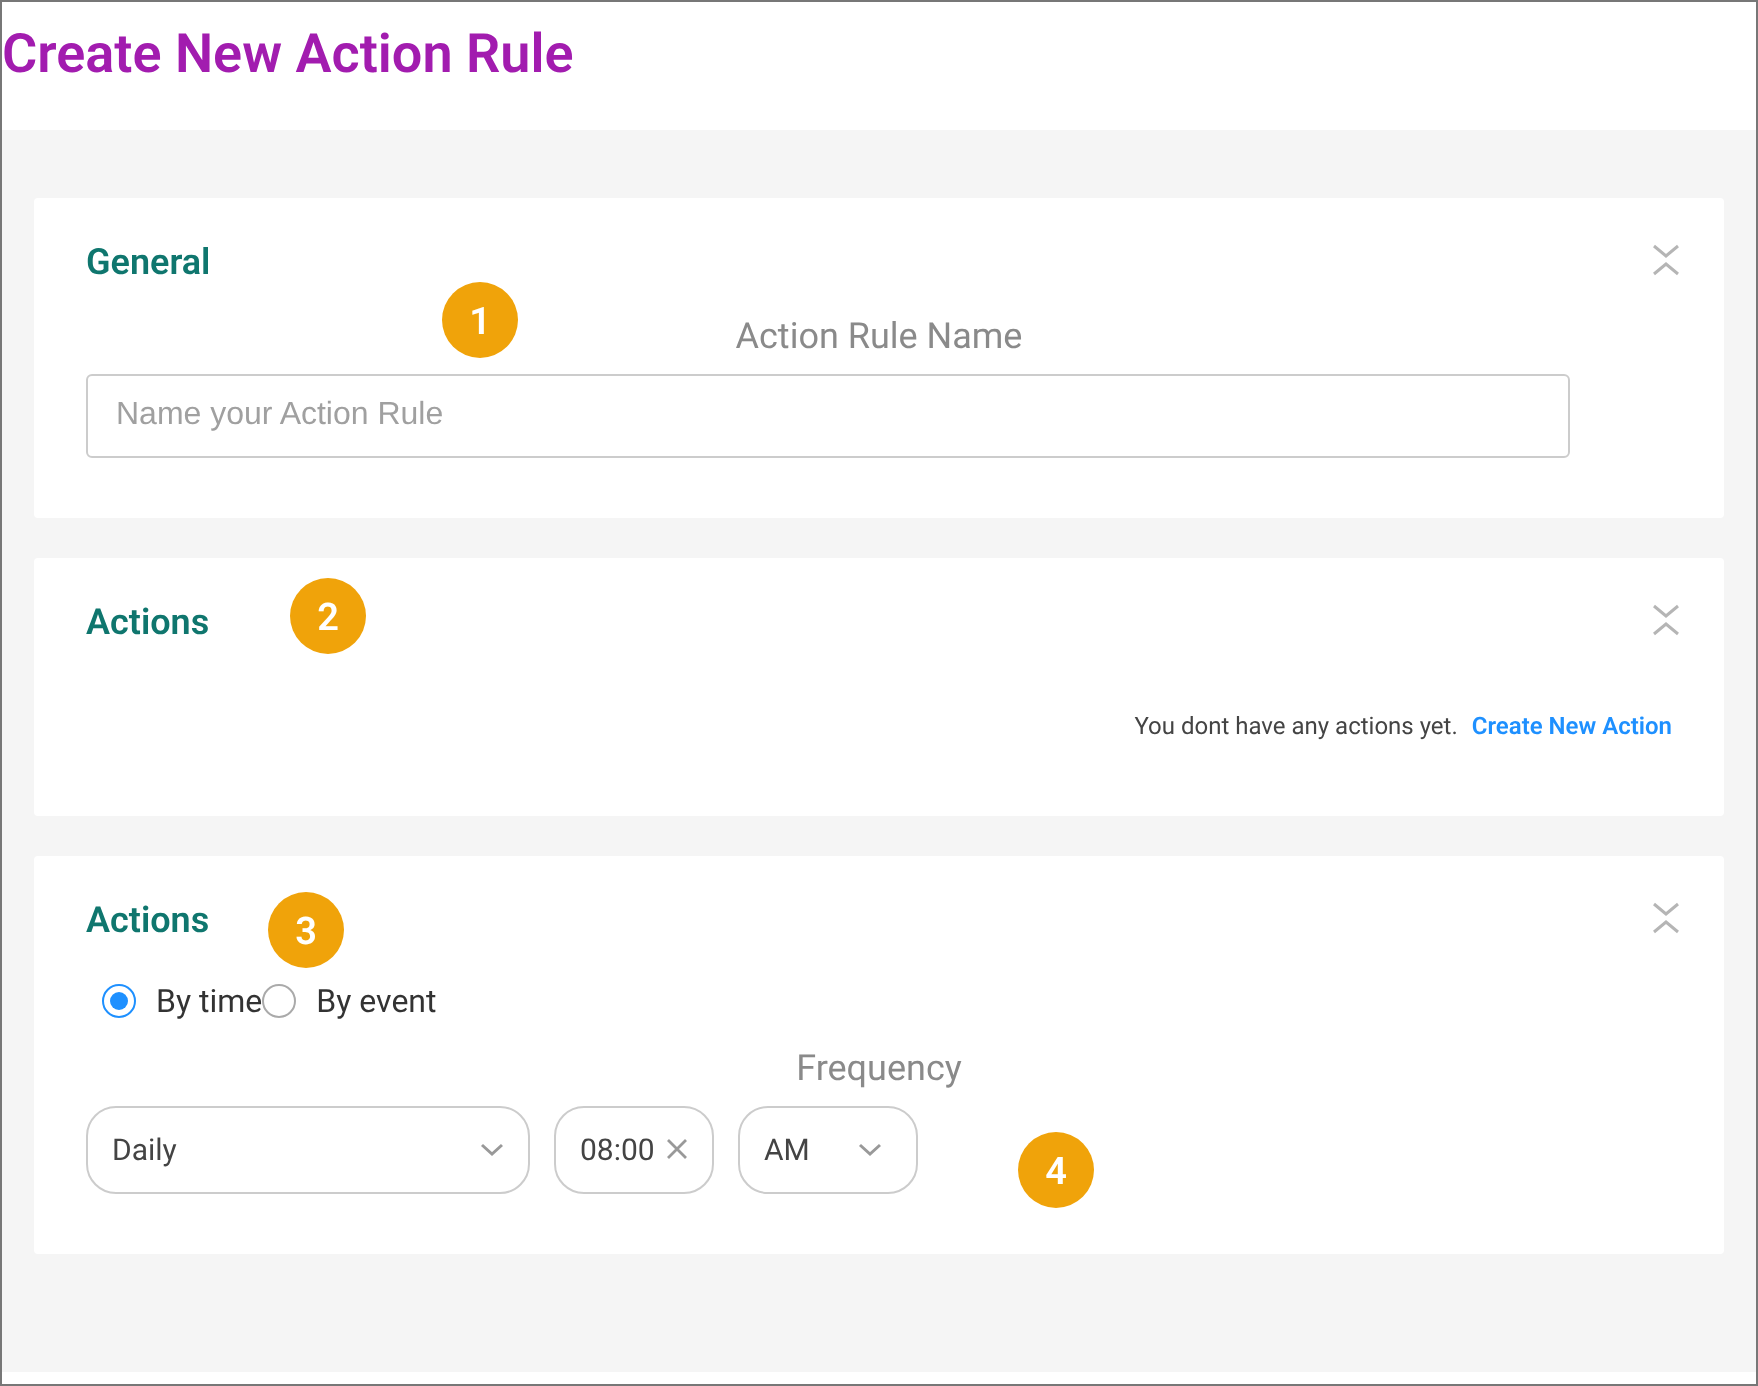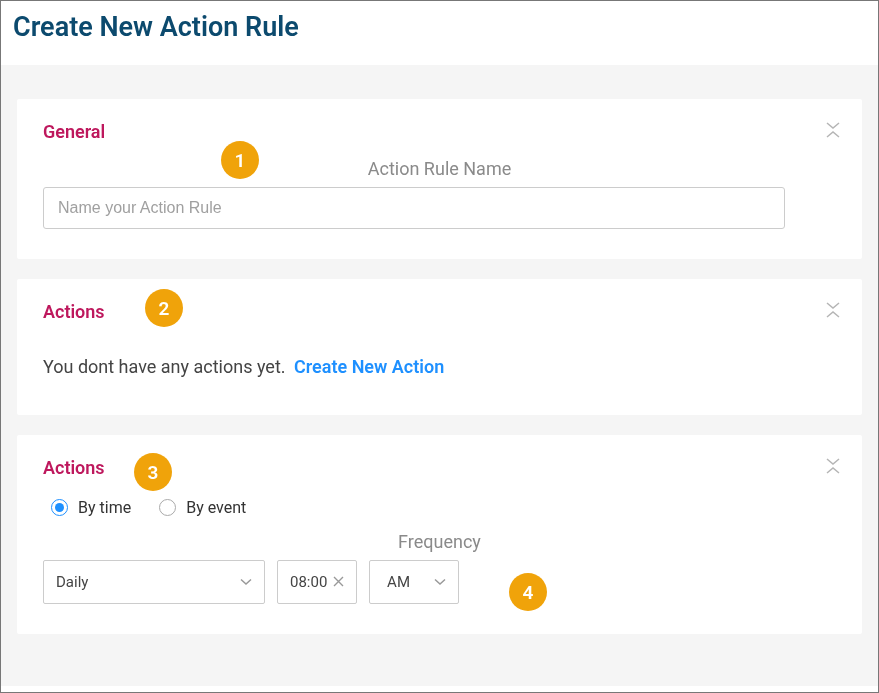--- a/index.html
+++ b/index.html
@@ -8,22 +8,22 @@
       background: #fff;
       width: 879px;
       height: 693px;
       border: 1px solid #777;
       overflow: hidden;
       position: relative;
     }
     .page-title {
       font-size: 27px;
       font-weight: 600;
-      color: #0c4a6e;
-      padding: 10px 12px 22px 12px;
+      color: #a21caf;
+      padding: 10px 12px 22px 0;
     }
     .gray-area {
       background: #f5f5f5;
       padding: 34px 16px 0 16px;
       height: calc(100% - 70px);
     }
     .panel {
       background: #fff;
       border-radius: 2px;
       padding: 22px 26px 30px 26px;
@@ -31,21 +31,21 @@
       position: relative;
     }
     .panel-header {
       display: flex;
       align-items: center;
       margin-bottom: 16px;
     }
     .panel-title {
       font-size: 18px;
       font-weight: 600;
-      color: #be185d;
+      color: #0f766e;
     }
     .collapse-toggle {
       position: absolute;
       top: 20px;
       right: 20px;
       width: 18px;
       height: 22px;
       cursor: pointer;
       color: #b5b5b5;
       display: flex;
@@ -64,34 +64,34 @@
       width: 742px;
       height: 42px;
       border: 1px solid #ccc;
       border-radius: 3px;
       padding: 0 14px;
       font-size: 16px;
       color: #333;
     }
     .text-input::placeholder { color: #a0a0a0; }
     .actions-empty {
-      font-size: 18px;
+      font-size: 12px;
       color: #444;
       padding-top: 10px;
+      text-align: right;
     }
     .link {
       color: #1e90ff;
       font-weight: 600;
       cursor: pointer;
       text-decoration: none;
       margin-left: 4px;
     }
     .radio-row {
       display: flex;
-      gap: 28px;
       align-items: center;
       margin-top: 20px;
       margin-bottom: 14px;
       padding-left: 8px;
     }
     .radio-opt {
       display: flex;
       align-items: center;
       gap: 10px;
       cursor: pointer;
@@ -113,33 +113,33 @@
     .radio-label { font-size: 16px; color: #333; }
     .controls-row {
       display: flex;
       gap: 12px;
       align-items: center;
       margin-top: 8px;
     }
     .select-box, .time-box, .ampm-box {
       height: 44px;
       border: 1px solid #ccc;
-      border-radius: 2px;
+      border-radius: 15px;
       background: #fff;
       display: flex;
       align-items: center;
       padding: 0 12px;
       font-size: 15px;
       color: #444;
       cursor: pointer;
       position: relative;
     }
     .select-box { width: 222px; justify-content: space-between; }
     .time-box { width: 80px; justify-content: space-between; }
-    .ampm-box { width: 90px; justify-content: flex-end; gap: 24px; }
+    .ampm-box { width: 90px; justify-content: flex-start; gap: 24px; }
     .chev-down { color:#999; display:flex; }
     .clear-x { color:#999; font-size:15px; }
     .marker {
       width: 38px;
       height: 38px;
       background: #f0a30a;
       border-radius: 50%;
       color: #fff;
       font-size: 19px;
       font-weight: 600;

